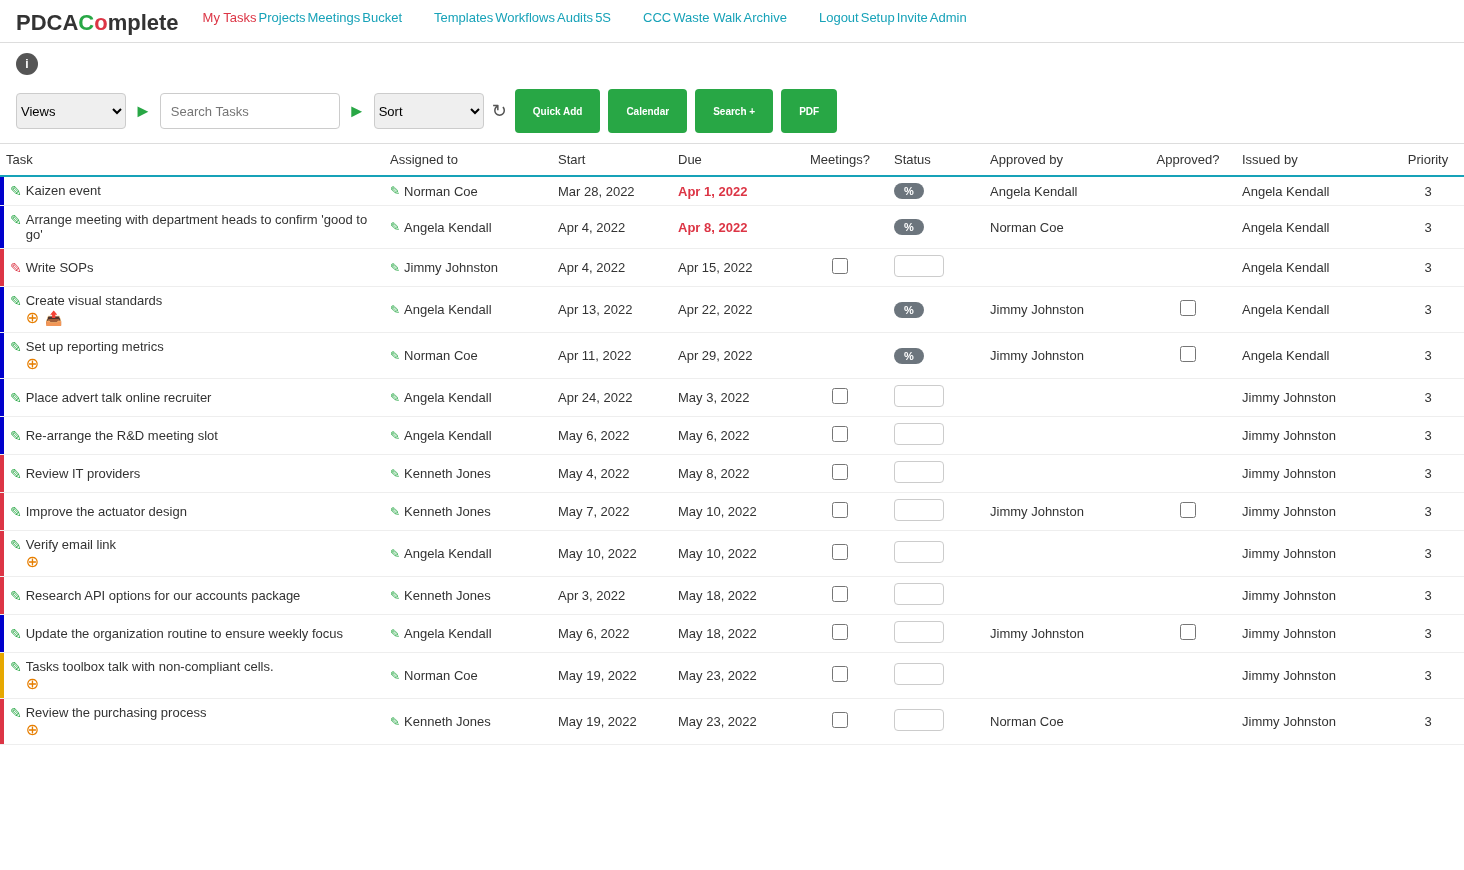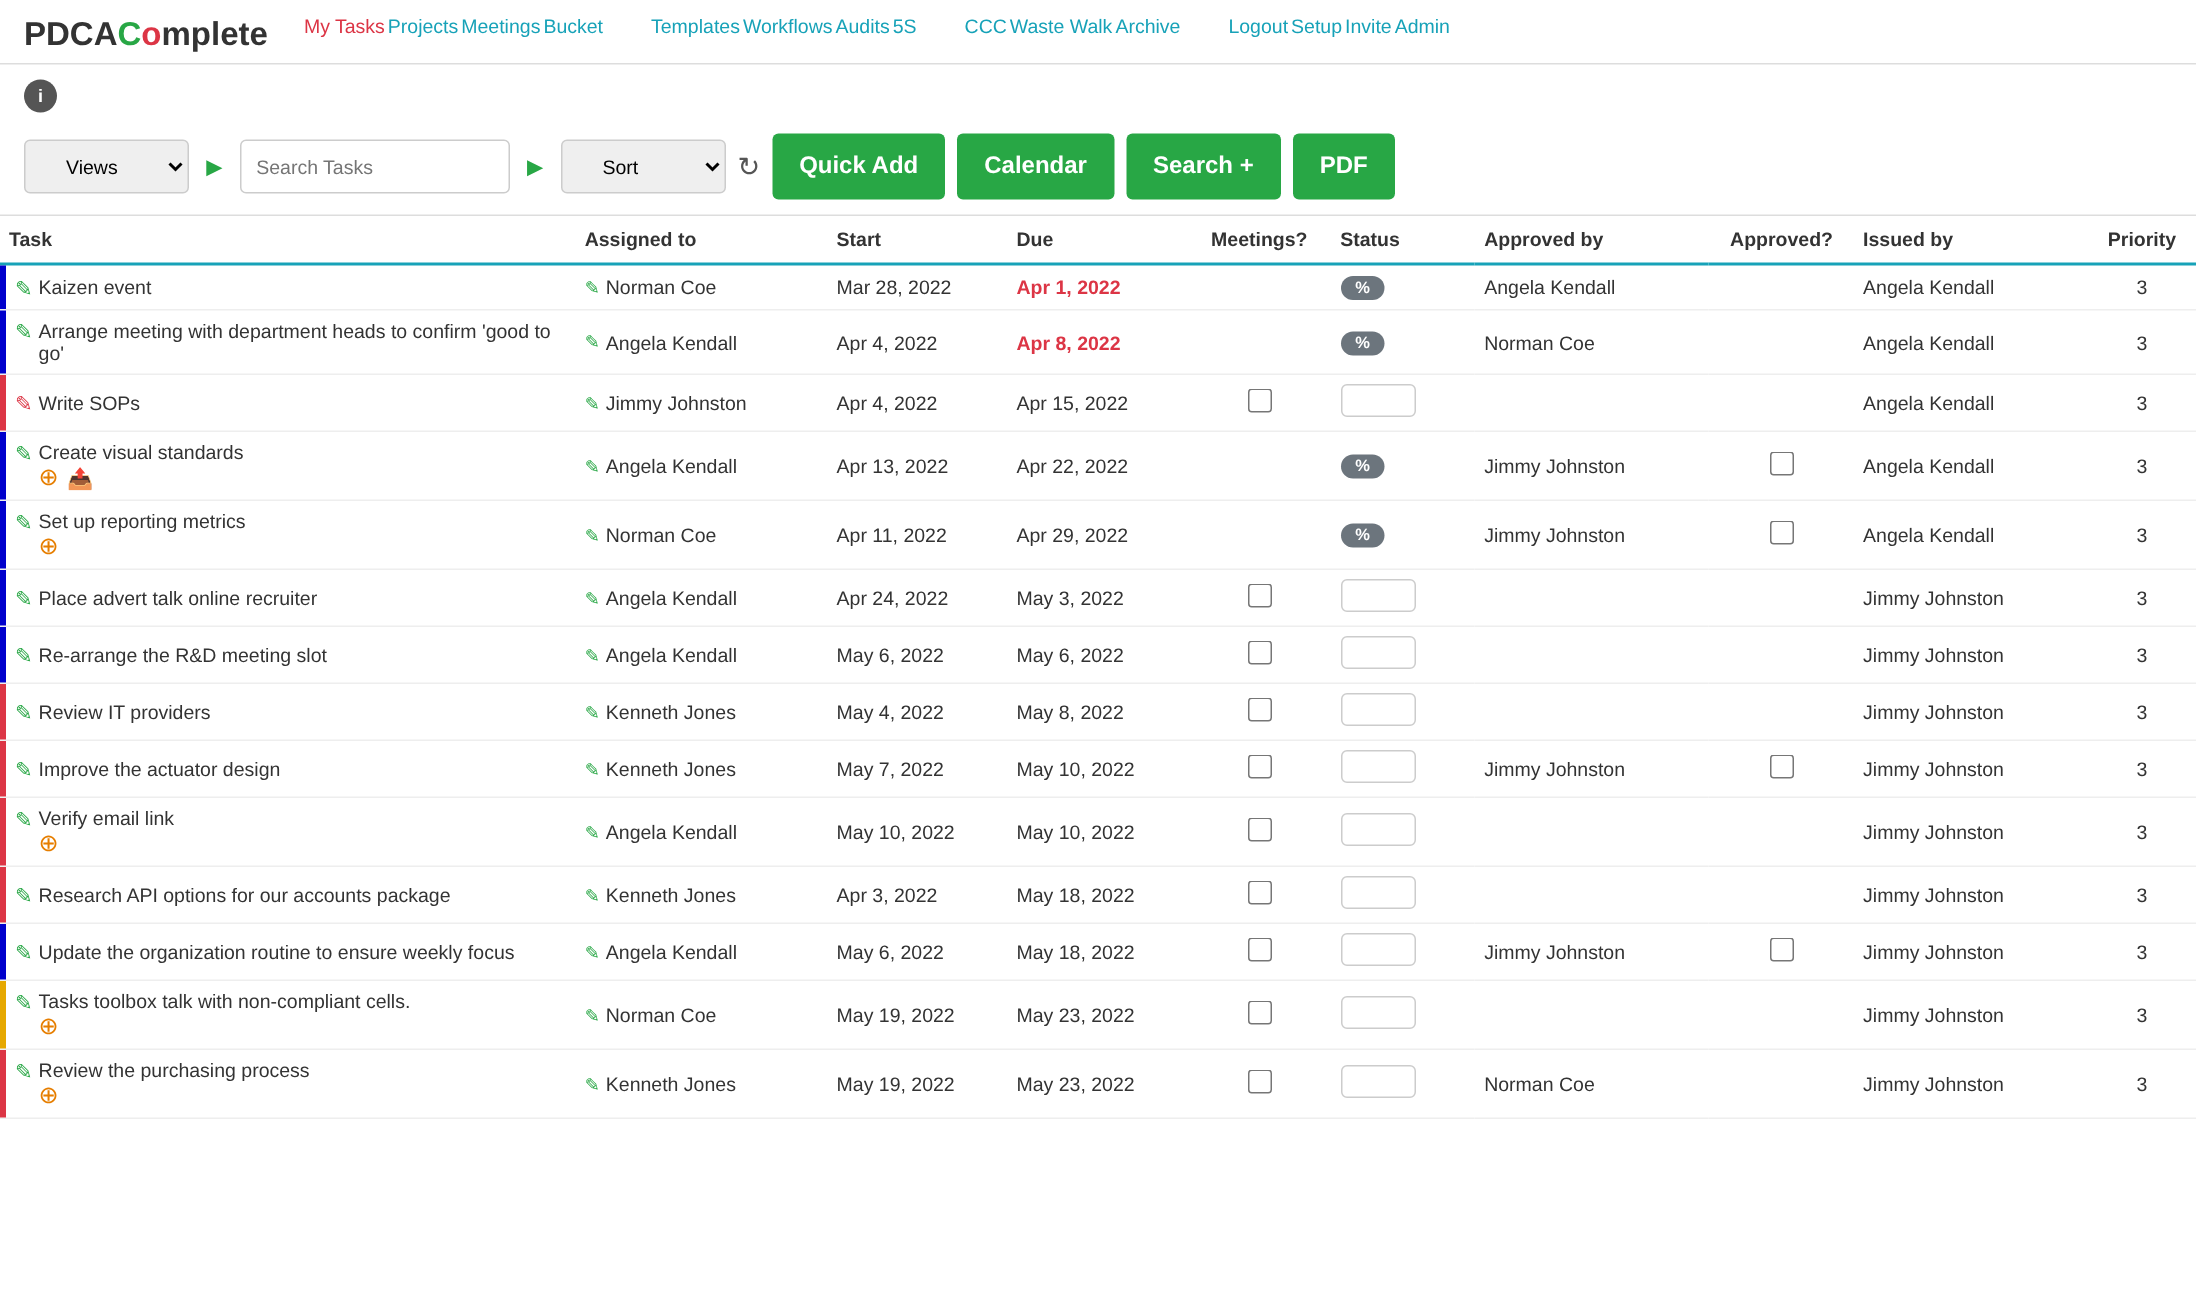--- a/index.html
+++ b/index.html
@@ -10,30 +10,30 @@
     .logo { font-size: 22px; font-weight: bold; color: #333; margin-right: 24px; white-space: nowrap; }
     .logo span.pdca { color: #333; }
     .nav-groups { display: flex; gap: 32px; }
     .nav-col { display: flex; flex-direction: row; gap: 2px; }
     .nav-link { color: #17a2b8; font-size: 13px; text-decoration: none; cursor: pointer; }
     .nav-link.red { color: #dc3545; }
     .info-icon { width: 22px; height: 22px; border-radius: 50%; background: #555; color: #fff; display: flex; align-items: center; justify-content: center; font-size: 12px; font-weight: bold; margin-top: 6px; cursor: pointer; }
 
     
     .toolbar { display: flex; align-items: center; padding: 10px 16px; gap: 8px; border-bottom: 1px solid #ddd; }
-    .toolbar select { height: 36px; padding: 0 23px; border: 1px solid #ccc; border-radius: 4px; font-size: 13px; min-width: 110px; }
+    .toolbar select { height: 36px; padding: 0 0; border: 1px solid #ccc; border-radius: 4px; font-size: 13px; min-width: 110px; }
     .toolbar input[type="text"] { height: 36px; padding: 0 10px; border: 1px solid #ccc; border-radius: 4px; font-size: 13px; width: 180px; }
     .toolbar-arrow { color: #28a745; font-size: 18px; cursor: pointer; }
     .refresh-btn { background: none; border: none; cursor: pointer; font-size: 18px; color: #555; }
-    .btn-green { background: #28a745; color: #fff; border: none; border-radius: 4px; padding: 8px 18px; font-size: 16px; font-weight: bold; cursor: pointer; height: 44px; }
+    .btn-green { background: #28a745; color: #fff; border: none; border-radius: 4px; padding: 8px 18px; font-size: 10px; font-weight: bold; cursor: pointer; height: 44px; }
 
     
     .table-container { overflow-x: auto; }
     table { width: 100%; border-collapse: collapse; font-size: 13px; }
-    thead th { background: #fff; border-bottom: 2px solid #17a2b8; padding: 8px 6px; text-align: left; font-weight: bold; color: #333; white-space: nowrap; }
+    thead th { background: #fff; border-bottom: 2px solid #17a2b8; padding: 8px 6px; text-align: left; font-weight: normal; color: #333; white-space: nowrap; }
     tbody tr { border-bottom: 1px solid #eee; }
     tbody td { padding: 6px 6px; vertical-align: middle; }
     .icon-edit { color: #28a745; font-size: 14px; cursor: pointer; display: inline-block; }
     .icon-edit-red { color: #dc3545; font-size: 14px; cursor: pointer; display: inline-block; }
 
     .status-badge { background: #6c757d; color: #fff; border-radius: 10px; padding: 2px 10px; font-size: 11px; font-weight: bold; display: inline-block; }
     .status-empty { border: 1px solid #ccc; border-radius: 4px; width: 50px; height: 22px; display: inline-block; }
     .checkbox { width: 16px; height: 16px; }
     .approved-check { width: 16px; height: 16px; }
 

